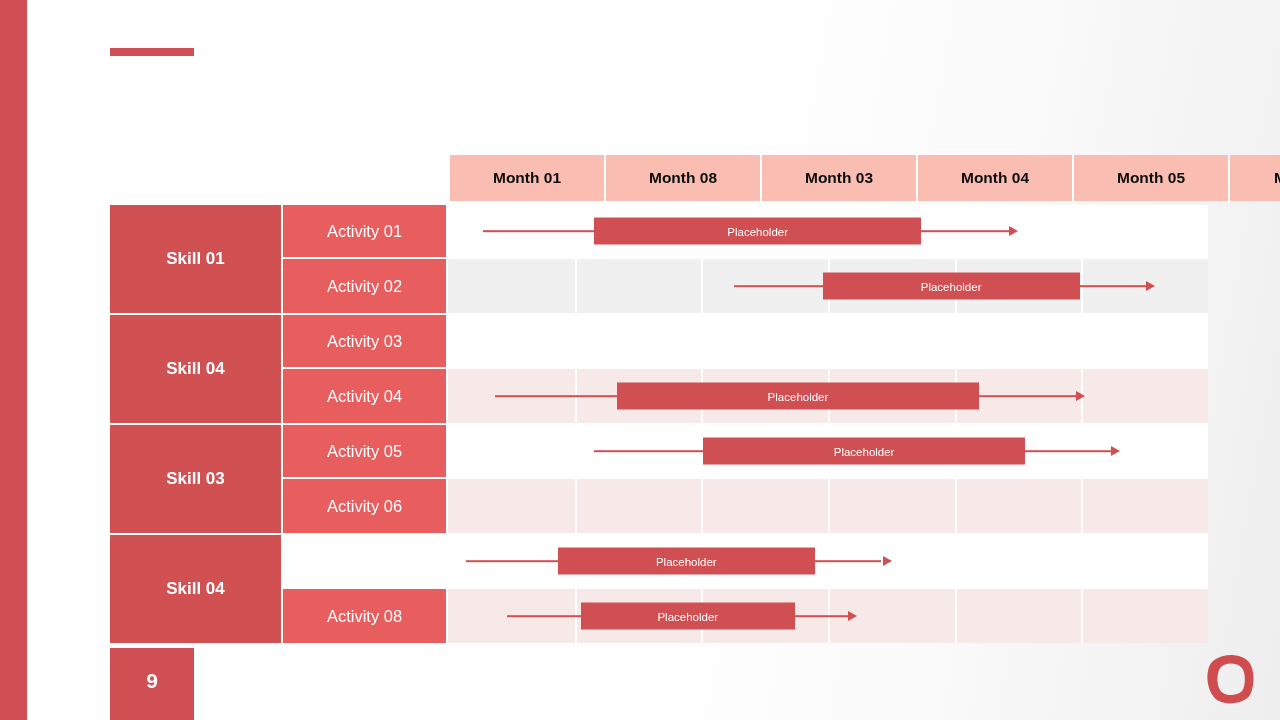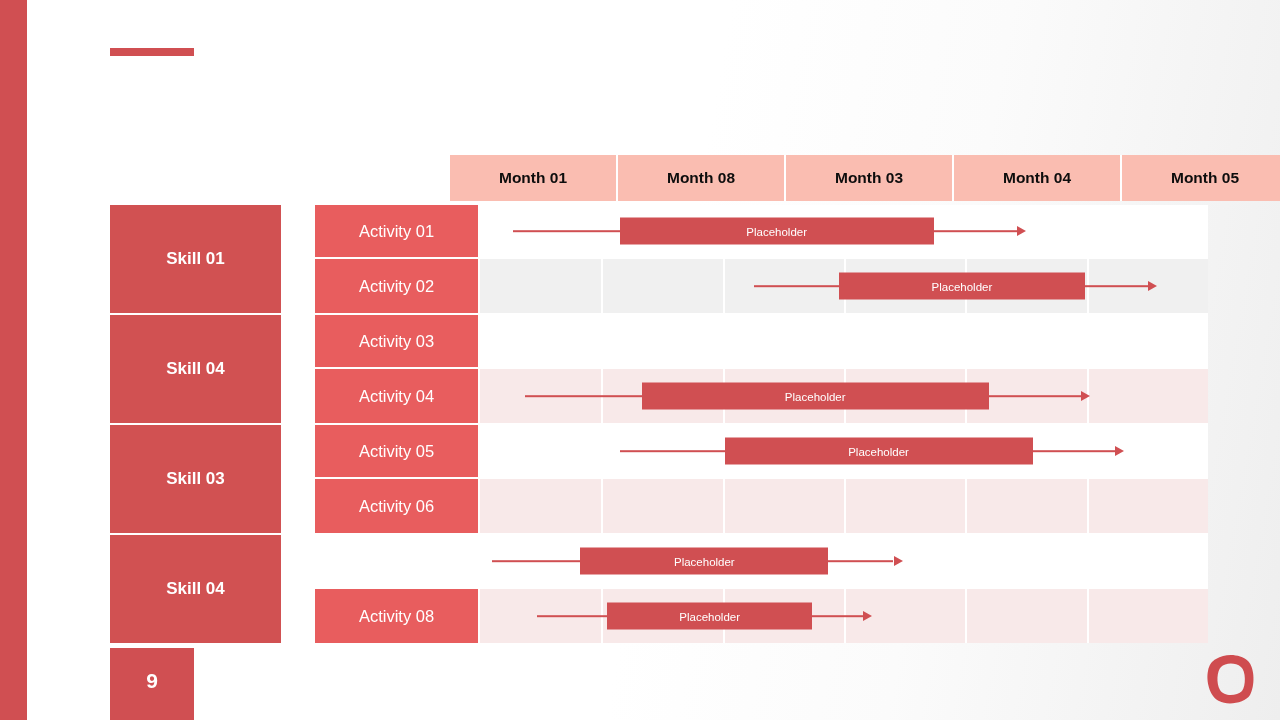--- a/index.html
+++ b/index.html
@@ -33,21 +33,21 @@
 
   
   .gantt { position:absolute; left:110px; top:155px; }
 
   
   .month-header {
     position:absolute; left:340px; top:0;
     display:flex; height:46px;
   }
   .month-cell {
-    width:168px; height:46px;
+    width:156px; height:46px;
     background:#fabdb1;
     border-right:2px solid #ffffff;
     display:flex; align-items:center; justify-content:center;
     font-size:15.5px; font-weight:bold; color:#0d0d0d;
   }
   .month-cell:last-child { border-right:none; }
 
   
   .gantt-body {
     position:absolute; left:0; top:50px;
@@ -60,21 +60,21 @@
   }
   .skill-group:last-child { border-bottom:none; }
 
   .skill-cell {
     width:173px; flex:0 0 173px;
     background:#d15152;
     display:flex; align-items:center; justify-content:center;
     font-size:17px; font-weight:bold; color:#ffffff;
     border-right:2px solid #ffffff;
   }
-  .activities { flex:1;margin-left:32px; }
+  .activities { flex:1; }
 
   .activity-row {
     display:flex;
     height:54px;
     border-bottom:2px solid #ffffff;
   }
   .activity-row.last { border-bottom:none; }
 
   .activity-cell {
     width:165px; flex:0 0 165px;

